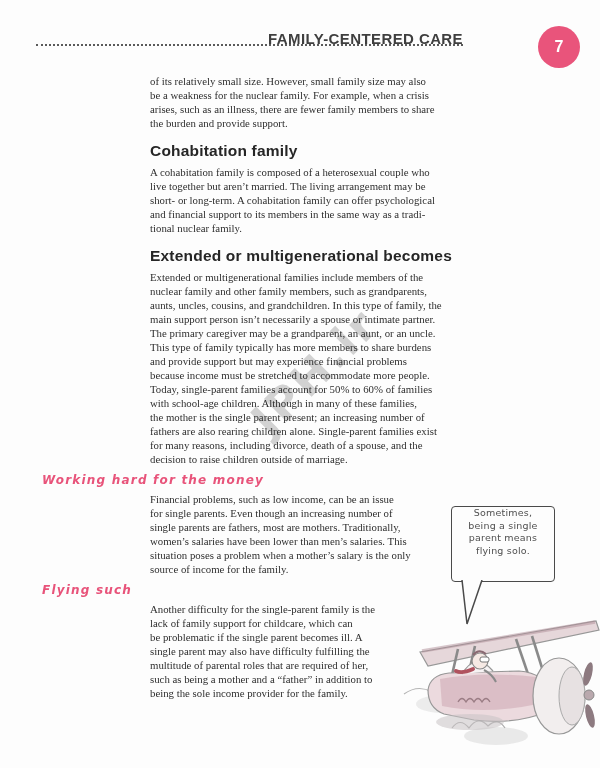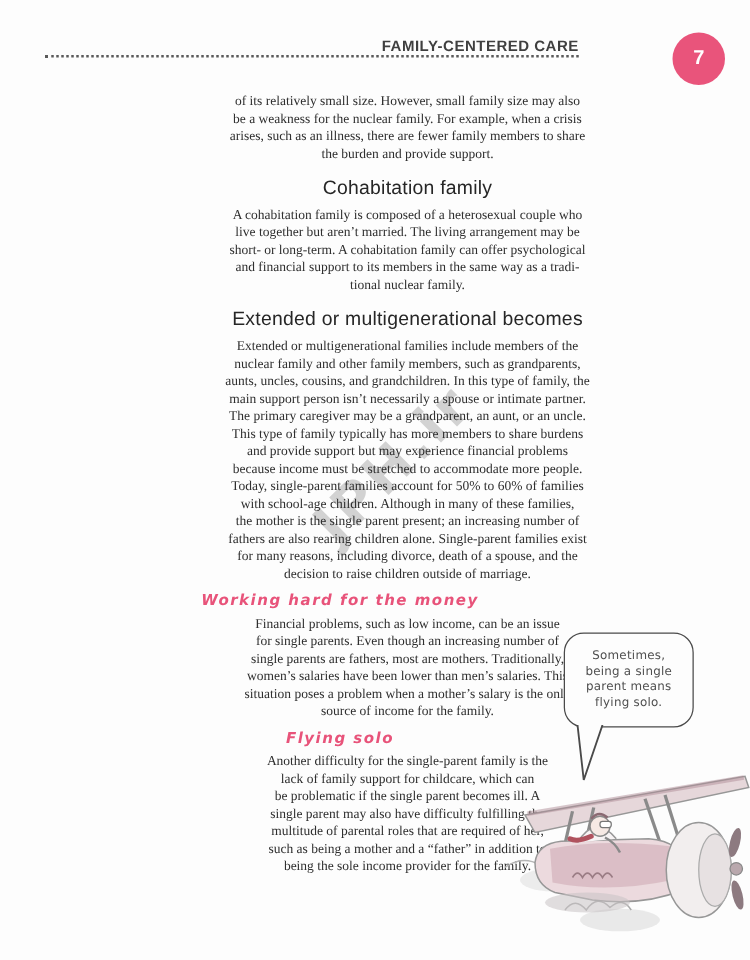--- a/index.html
+++ b/index.html
@@ -4,61 +4,61 @@
 <style>
   html,body { margin:0; padding:0; background:#e8e8e8; }
   .page {
     position:relative; width:600px; height:768px; margin:0 auto;
     background:#fdfdfd; overflow:hidden;
     font-family:"Liberation Serif", serif; color:#2f2f2f;
   }
   
   .running-head {
     position:absolute; top:30px; right:137px;
-    font-family:"Liberation Sans", sans-serif; font-size:12px; font-weight:bold;
+    font-family:"Liberation Sans", sans-serif; font-size:15px; font-weight:bold;
     color:#3f3f3f; letter-spacing:0.4px;
   }
   .dotted-rule {
     position:absolute; top:44px; left:36px; right:137px; height:0;
     border-bottom:2px dotted #5a5a5a;
   }
   .page-badge {
     position:absolute; top:26px; left:538px; width:42px; height:42px;
     border-radius:50%; display:flex; align-items:center; justify-content:center;
     font-family:"Liberation Sans", sans-serif; font-size:16px; font-weight:bold; color:#ffffff;
   }
   
   .watermark {
     position:absolute; left:185px; top:340px; width:260px; height:64px;
     line-height:64px; text-align:center;
     transform:rotate(-45deg);
     font-family:"DejaVu Sans", sans-serif; font-weight:bold; font-size:44px;
     letter-spacing:3px; color:rgba(168,168,168,0.5);
   }
   
-  .content { position:absolute; left:42px; top:74px; width:460px;text-align:center; }
+  .content { position:absolute; left:42px; top:74px; width:460px; }
   .para {
     margin:0 0 0 108px; font-size:10.8px; line-height:14px;
     white-space:pre-line; color:#2f2f2f;
   }
   .section-heading {
     margin:11px 0 5px 108px;
     font-family:"Liberation Sans", sans-serif; font-size:15.5px; line-height:19px;
-    font-weight:normal; color:#262626; letter-spacing:0.2px;
+    font-weight:bold; color:#262626; letter-spacing:0.2px;
   }
   .note-heading {
     margin:5px 0 3px 0;
     font-family:"DejaVu Sans", sans-serif; font-style:italic;
     font-size:12px; line-height:18px; letter-spacing:1.2px;
   }
   
   .bubble {
     position:absolute; left:451px; top:506px; width:104px; height:76px;
-    box-sizing:border-box; border:1.5px solid #4a4a4a; border-radius:16px;
-    background:#fdfdfd; display:flex; align-items:center; justify-content:center;
+    box-sizing:border-box; border:1.5px solid #4a4a4a; border-radius:4px;
+    background:#fdfdfd; display:flex; align-items:flex-start; justify-content:center;
     z-index:3;
   }
   .bubble-text {
     font-family:"DejaVu Sans", sans-serif; font-size:9.5px; line-height:12.5px;
     letter-spacing:0.2px; color:#4f4f4f; text-align:center; white-space:pre-line;
   }
   .bubble-tail { position:absolute; left:450px; top:580px; z-index:4; }
   
   .plane { position:absolute; left:400px; top:608px; z-index:1; }
 </style>
@@ -106,21 +106,21 @@
 decision to raise children outside of marriage.</p>
 
     <h3 class="note-heading" style="color:#e8537a;">Working hard for the money</h3>
     <p class="para">Financial problems, such as low income, can be an issue
 for single parents. Even though an increasing number of
 single parents are fathers, most are mothers. Traditionally,
 women’s salaries have been lower than men’s salaries. This
 situation poses a problem when a mother’s salary is the only
 source of income for the family.</p>
 
-    <h3 class="note-heading" style="color:#e8537a;">Flying solo</h3>
+    <h3 class="note-heading" style="color:#e8537a;">Flying such</h3>
     <p class="para">Another difficulty for the single-parent family is the
 lack of family support for childcare, which can
 be problematic if the single parent becomes ill. A
 single parent may also have difficulty fulfilling the
 multitude of parental roles that are required of her,
 such as being a mother and a “father” in addition to
 being the sole income provider for the family.</p>
   </div>
 
   <div class="bubble">

